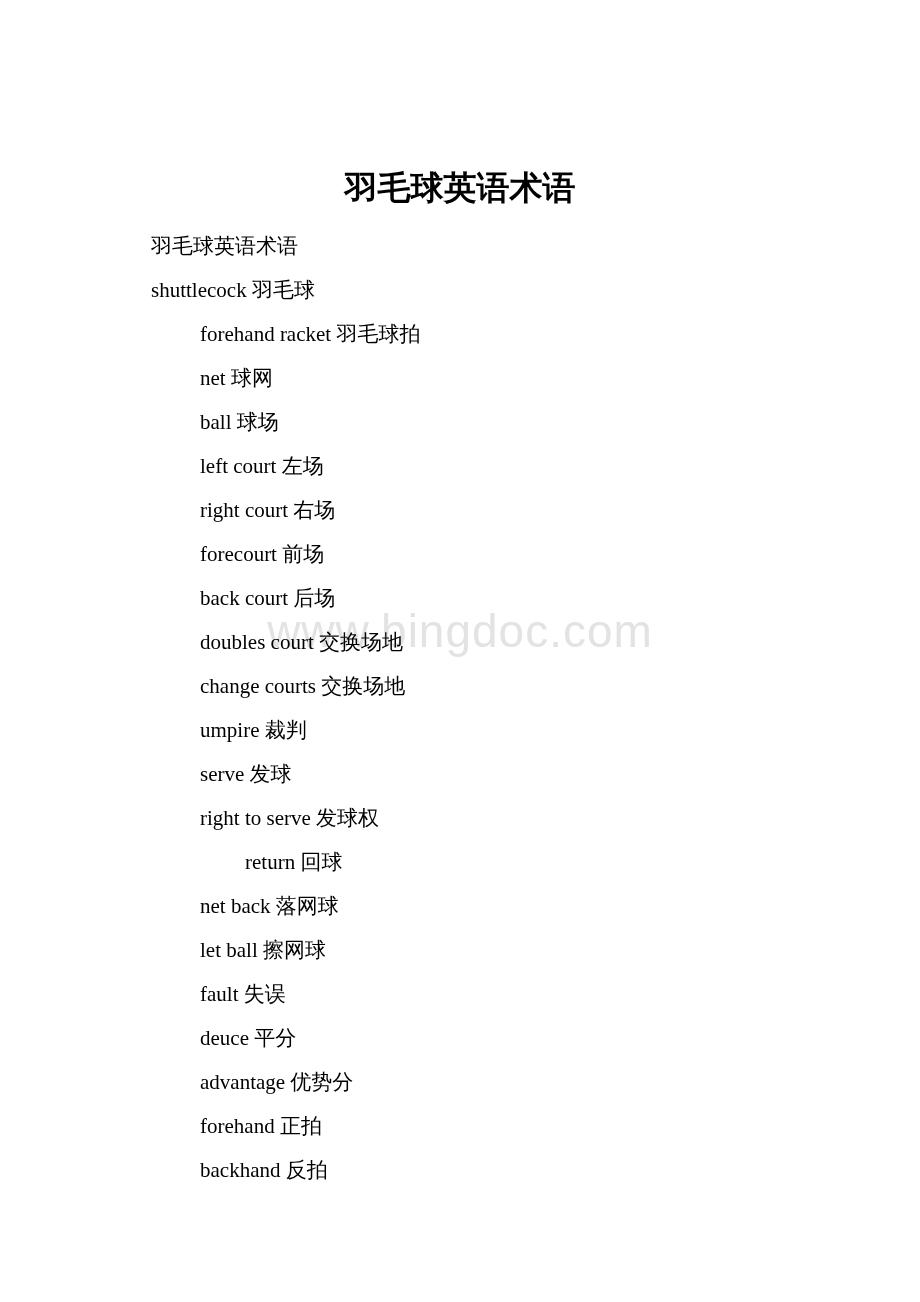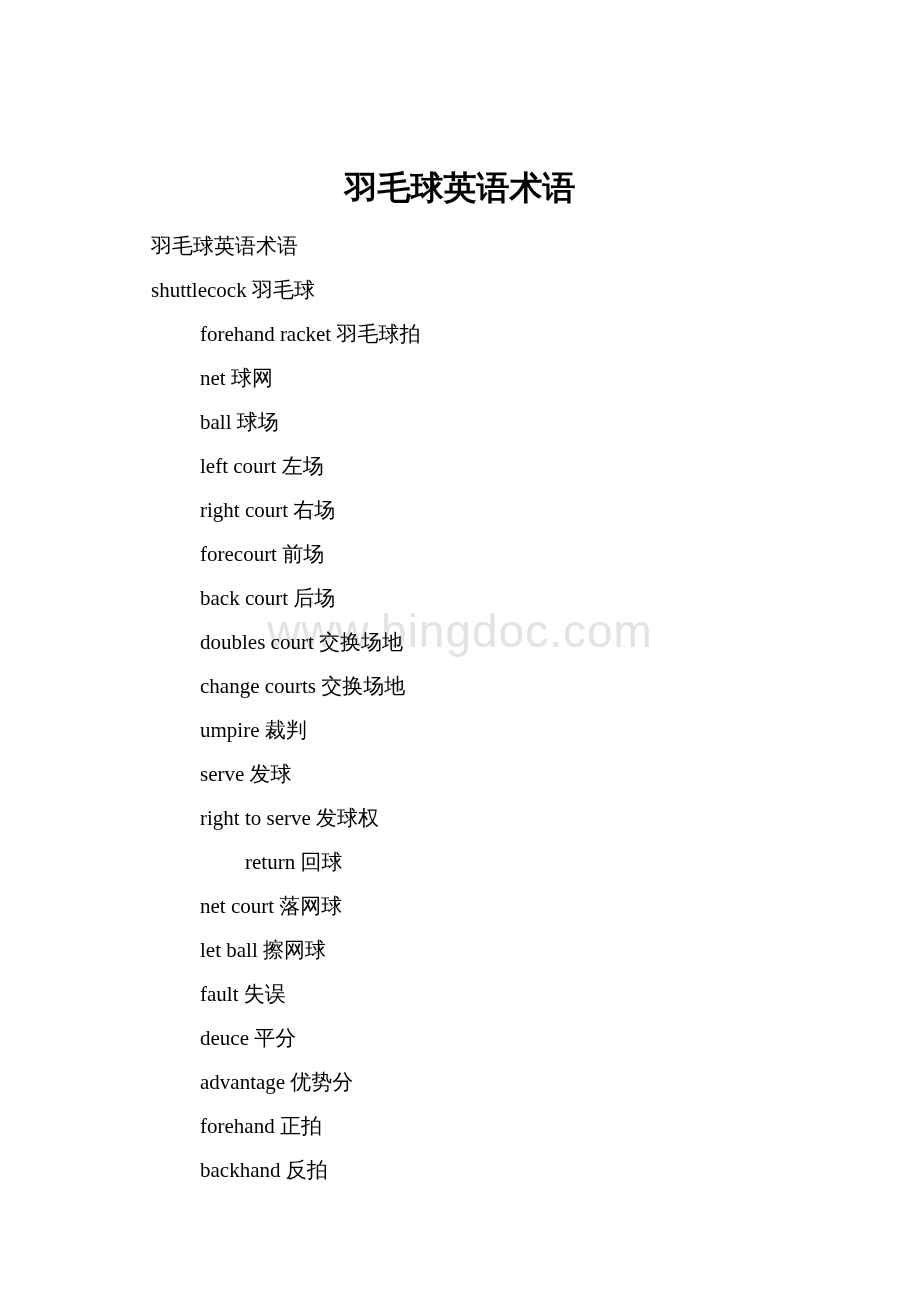--- a/index.html
+++ b/index.html
@@ -95,21 +95,21 @@
         <p class="entry" style="top: 432px;">left court 左场</p>
         <p class="entry" style="top: 476px;">right court 右场</p>
         <p class="entry" style="top: 520px;">forecourt 前场</p>
         <p class="entry" style="top: 564px;">back court 后场</p>
         <p class="entry" style="top: 608px;">doubles court 交换场地</p>
         <p class="entry" style="top: 652px;">change courts 交换场地</p>
         <p class="entry" style="top: 696px;">umpire 裁判</p>
         <p class="entry" style="top: 740px;">serve 发球</p>
         <p class="entry" style="top: 784px;">right to serve 发球权</p>
         <p class="entry" style="top: 828px; margin-left: 45px;">return 回球</p>
-        <p class="entry" style="top: 872px;">net court 落网球</p>
+        <p class="entry" style="top: 872px;">net back 落网球</p>
         <p class="entry" style="top: 916px; text-align: right;">let ball 擦网球</p>
         <p class="entry" style="top: 960px;">fault 失误</p>
         <p class="entry" style="top: 1004px;">deuce 平分</p>
         <p class="entry" style="top: 1048px;">advantage 优势分</p>
         <p class="entry" style="top: 1092px;">forehand 正拍</p>
         <p class="entry" style="top: 1136px;">backhand 反拍</p>
       </div>
 
   </div>
 </div>

